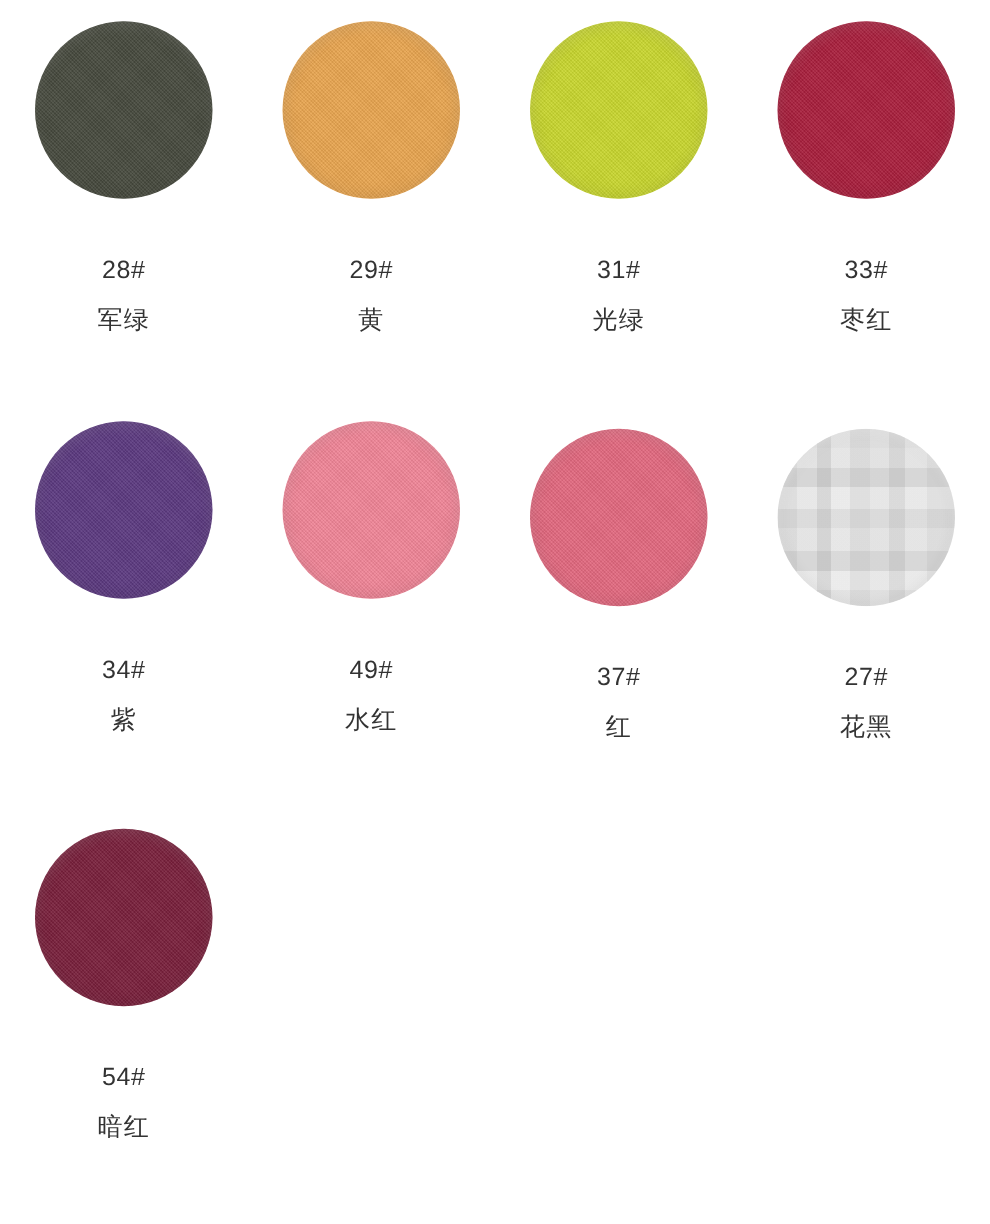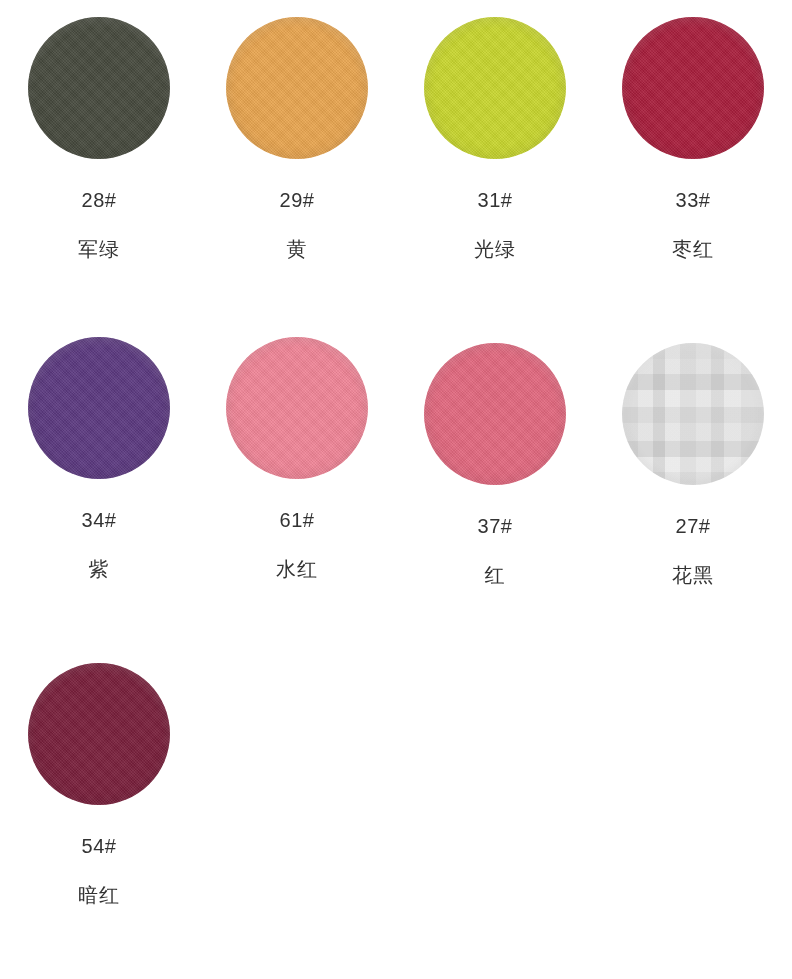--- a/index.html
+++ b/index.html
@@ -102,31 +102,31 @@
   .swatch-disc.mosaic::after {
     background-image: none;
   }
   .swatch-disc.mosaic::before {
     box-shadow:
       inset 0 0 12px rgba(0,0,0,0.07),
       inset 0 3px 8px rgba(255,255,255,0.35);
   }
 
   .swatch-code {
-    margin-top: 30px;
+    margin-top: 46px;
     font-size: 20px;
     line-height: 1;
     letter-spacing: 0.5px;
     color: #333333;
     text-align: center;
     white-space: nowrap;
   }
 
   .swatch-name {
-    margin-top: 29px;
+    margin-top: 20px;
     font-size: 20px;
     line-height: 1;
     letter-spacing: 1px;
     color: #333333;
     text-align: center;
     white-space: nowrap;
   }
 
   
   .swatch-grid > .swatch-cell.row-3 {
@@ -169,21 +169,21 @@
       <div class="swatch-disc-wrap">
         <div class="swatch-disc" title="紫" style="background-color: rgb(92, 58, 128);"></div>
       </div>
       <div class="swatch-code">34#</div>
       <div class="swatch-name">紫</div>
     </div>
     <div class="swatch-cell row-2">
       <div class="swatch-disc-wrap">
         <div class="swatch-disc" title="水红" style="background-color: rgb(240, 133, 151);"></div>
       </div>
-      <div class="swatch-code">61#</div>
+      <div class="swatch-code">49#</div>
       <div class="swatch-name">水红</div>
     </div>
     <div class="swatch-cell row-3">
       <div class="swatch-disc-wrap">
         <div class="swatch-disc" title="红" style="background-color: rgb(226, 105, 127);"></div>
       </div>
       <div class="swatch-code">37#</div>
       <div class="swatch-name">红</div>
     </div>
     <div class="swatch-cell row-3">

